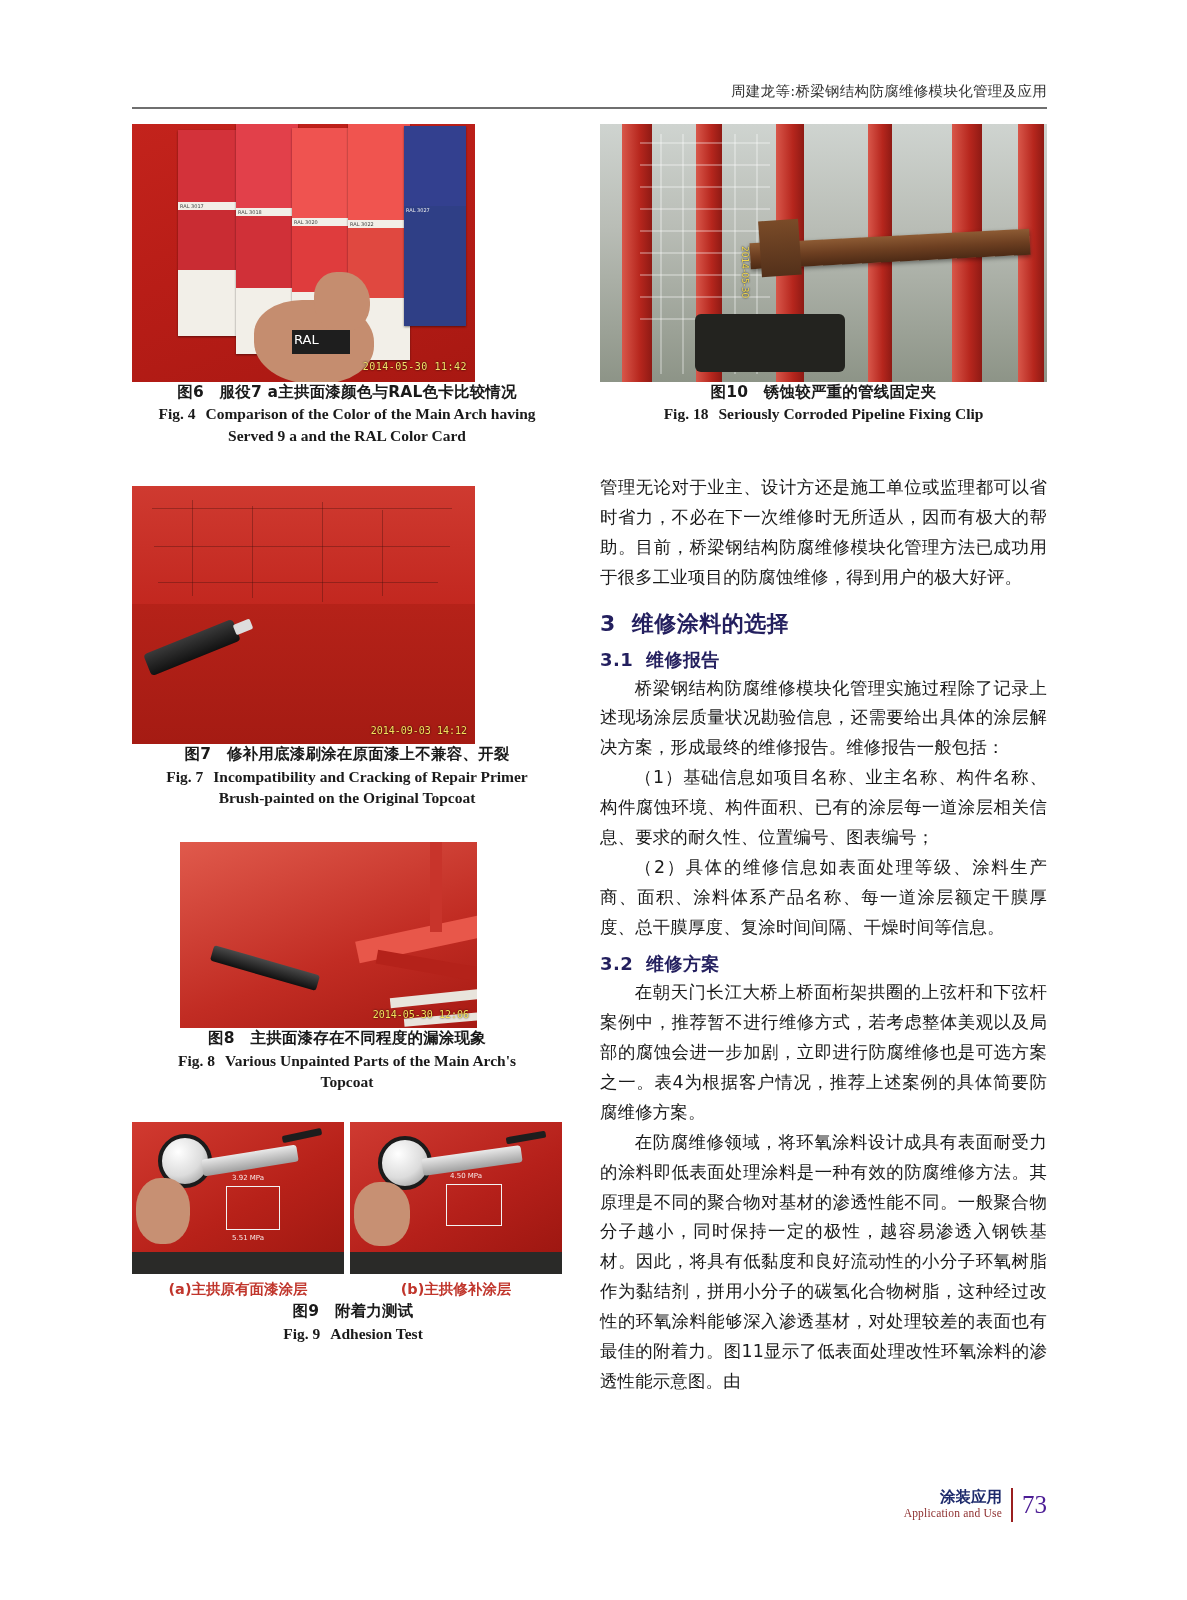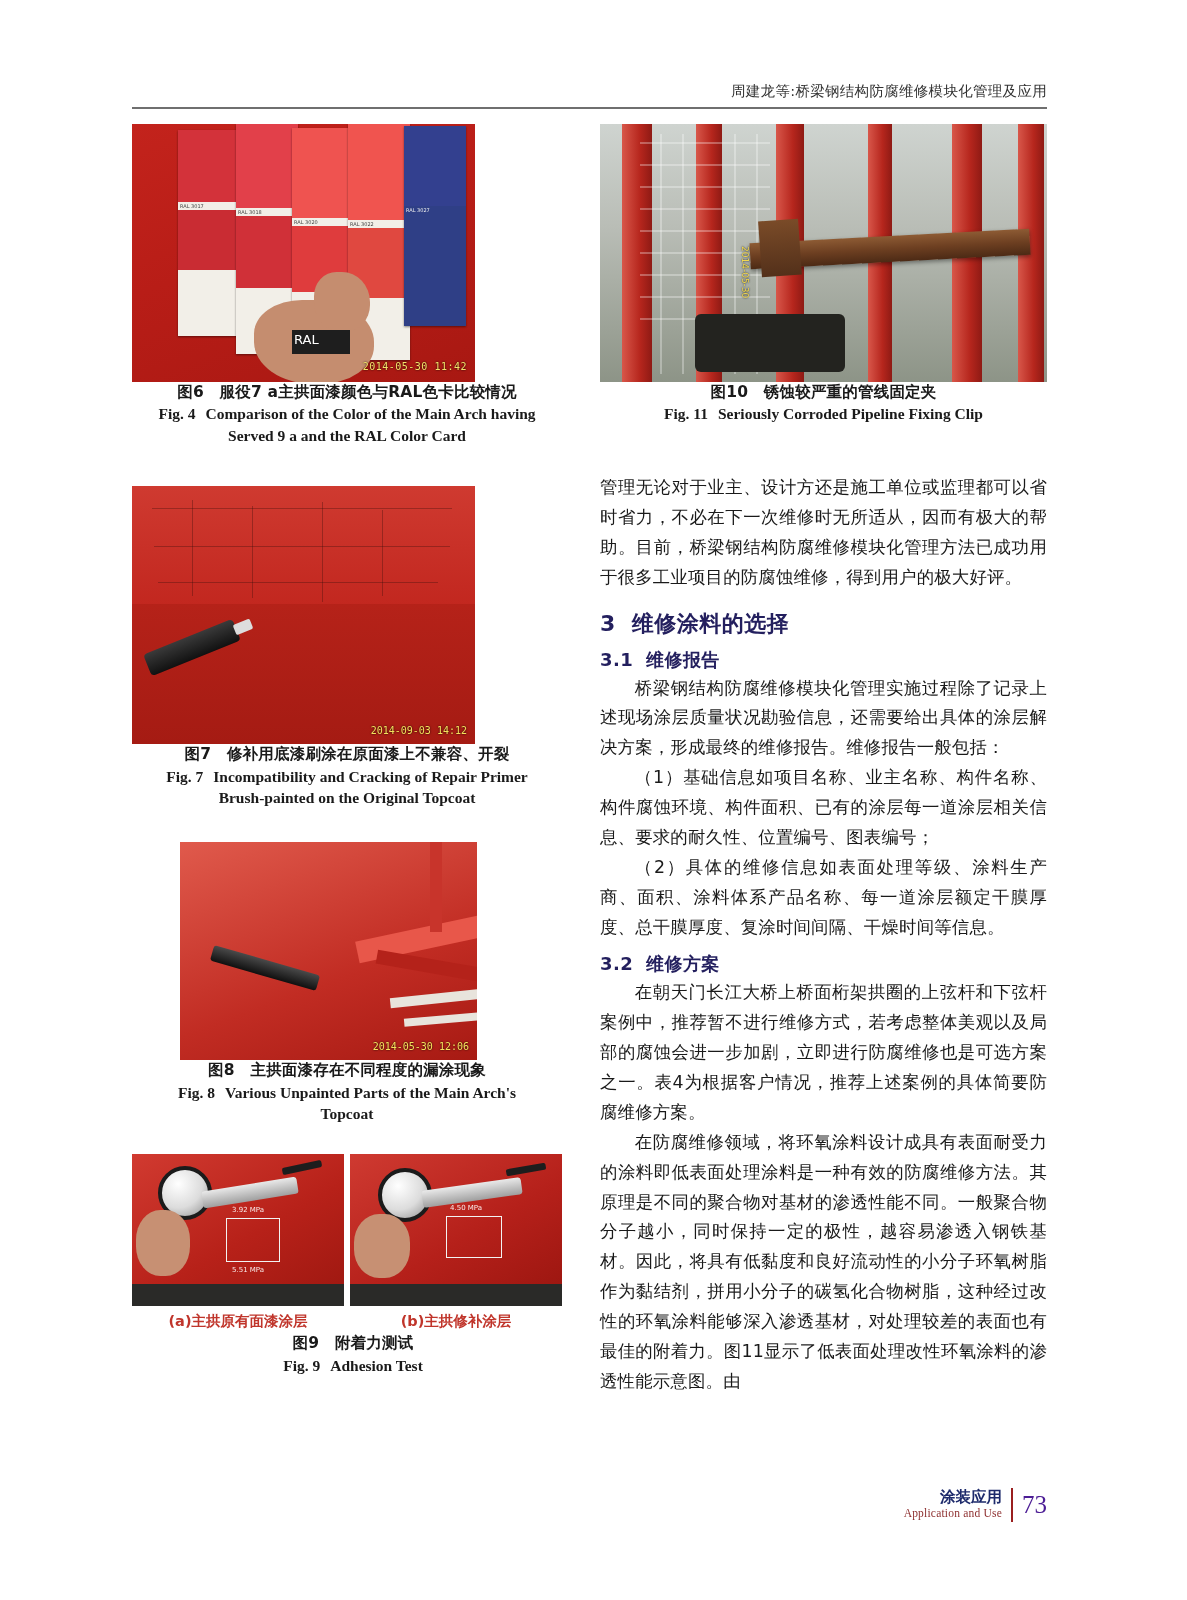--- a/index.html
+++ b/index.html
@@ -183,21 +183,21 @@
     content:""; position:absolute; right:-16px; top:6px; width:18px;height:11px;
     background:#ddd; border-radius:2px;
   }
   .f7 .stamp {
     position:absolute; right:8px; bottom:8px; color:#f6e15c;
     font-family:"DejaVu Sans Mono", monospace; font-size:10px;
     text-shadow:0 0 2px #000;
   }
 
   
-  .f8 { width: 343px; height: 218px; }
+  .f8 { width: 343px; height: 186px; }
   .f8 .beam {
     position:absolute; background:#d84b3f;
   }
   .f8 .rail {
     position:absolute; background:#e8e4dc;
   }
   .f8 .pen2{
     position:absolute; left:30px; top:118px; width:110px;height:16px;
     background:linear-gradient(180deg,#4a4a4a,#101010);
     border-radius:3px; transform:rotate(16deg);
@@ -437,21 +437,21 @@
         <div class="mesh" style="left:134px;top:10px;width:2px;height:240px;"></div>
         <div class="mesh" style="left:156px;top:10px;width:2px;height:240px;"></div>
         <div class="clamp"></div>
         <div style="position:absolute;left:160px;top:96px;width:40px;height:56px;background:linear-gradient(180deg,#7a4b28,#53301a);transform:rotate(-4deg);"></div>
         <div class="bag"></div>
         <div class="stamp">2014-05-30</div>
       </div>
       <div class="cap">
         <div class="cn">图10　锈蚀较严重的管线固定夹</div>
         <div class="en">
-          <span class="lbl">Fig. 11</span><span>Seriously Corroded Pipeline Fixing Clip</span>
+          <span class="lbl">Fig. 18</span><span>Seriously Corroded Pipeline Fixing Clip</span>
         </div>
       </div>
     </div>
 
     <div style="margin-top:48px;">
       <p class="body-p">管理无论对于业主、设计方还是施工单位或监理都可以省时省力，不必在下一次维修时无所适从，因而有极大的帮助。目前，桥梁钢结构防腐维修模块化管理方法已成功用于很多工业项目的防腐蚀维修，得到用户的极大好评。</p>
 
       <h2 class="sec">
         <span class="num">3</span><span>维修涂料的选择</span>
       </h2>

